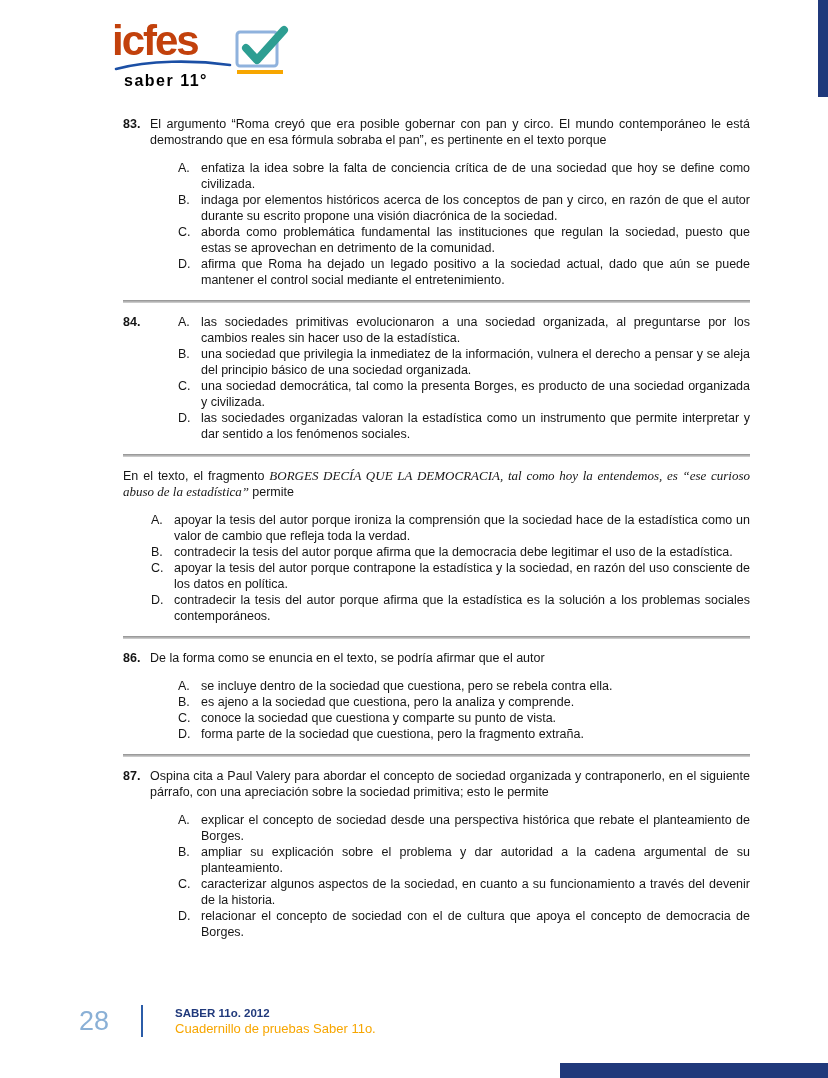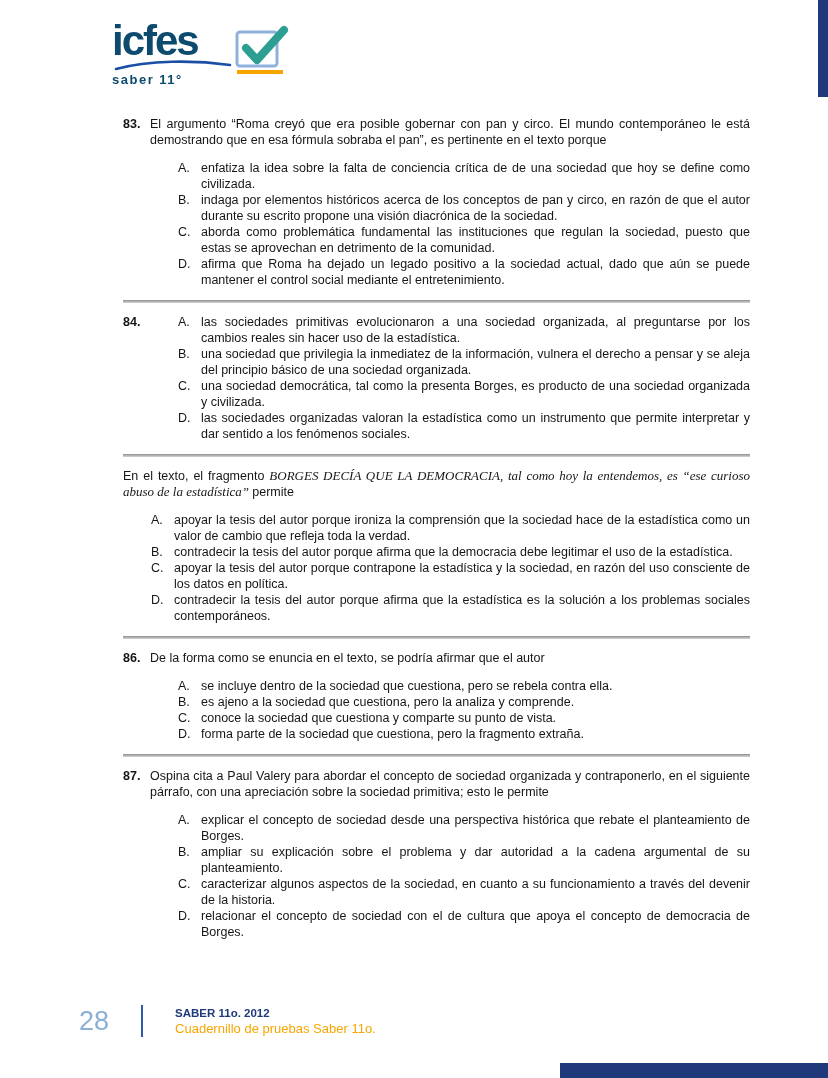--- a/index.html
+++ b/index.html
@@ -27,27 +27,27 @@
     background: #20397b;
   }
 
   
   .logo {
     position: absolute; top: 22px; left: 112px;
     display: flex; align-items: flex-start; gap: 2px;
   }
   .logo-left { display: flex; flex-direction: column; }
   .brand {
-    font-size: 42px; font-weight: bold; color: #0c4a6e;
+    font-size: 42px; font-weight: bold; color: #c2410c;
     letter-spacing: -2px; line-height: 0.92;
   }
   .swoosh { margin-top: -2px; margin-left: 2px; }
   .tagline {
-    color: #0c4a6e; font-weight: bold; font-size: 13px;
-    letter-spacing: 1.5px; margin-top: 1px;
+    color: #000000; font-weight: bold; font-size: 16px;
+    letter-spacing: 1.5px; margin-left: 12px; margin-top: 1px;
   }
   .logo-mark { margin-top: 2px; }
 
   
   .content {
     position: absolute; top: 116px; left: 123px; width: 627px;
     font-size: 12.5px; line-height: 16px;
   }
   .question { display: flex; }
   .q-num { width: 27px; flex-shrink: 0; font-weight: bold; }

